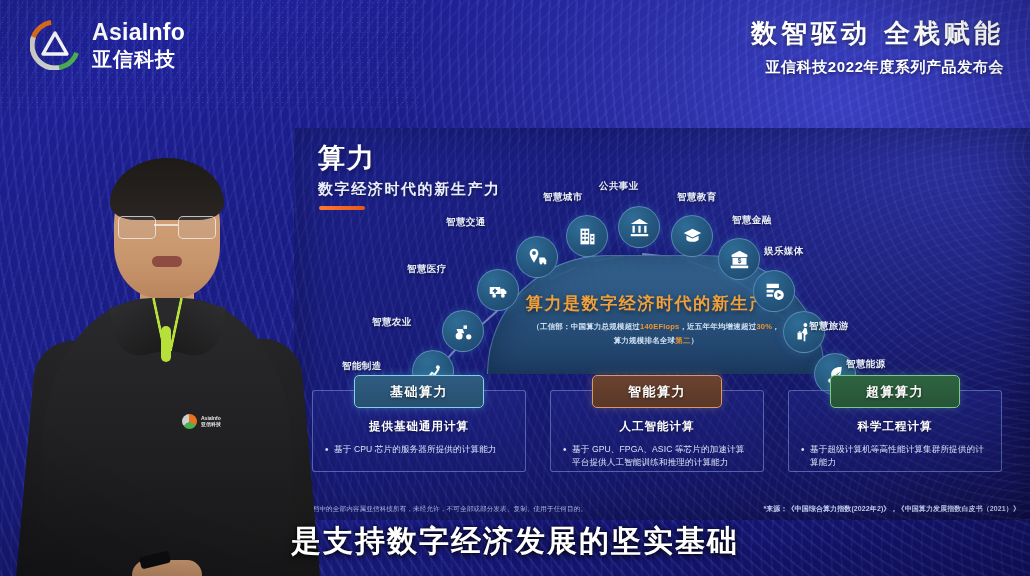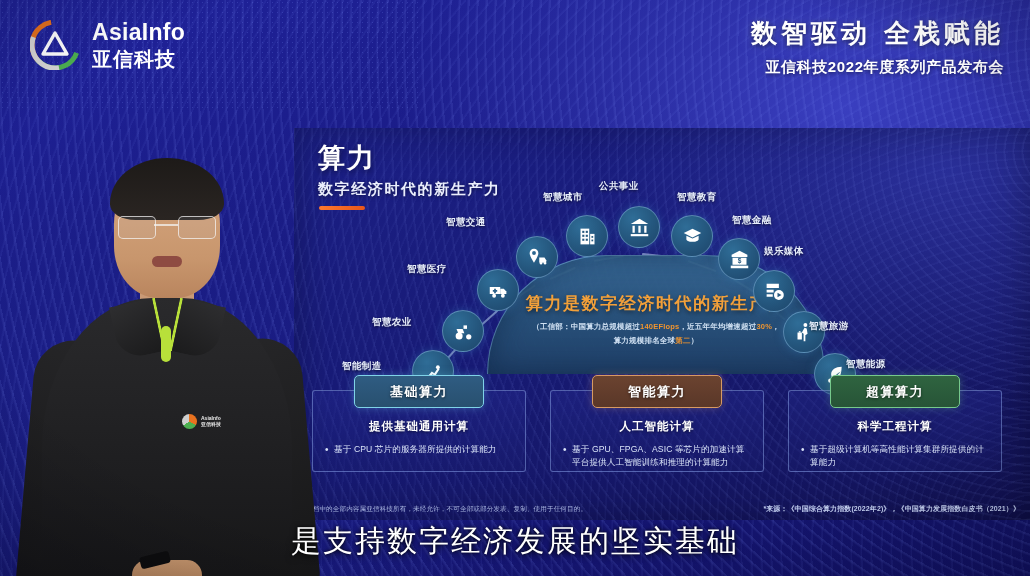--- a/index.html
+++ b/index.html
@@ -258,21 +258,21 @@
   .p-badge-dot { width: 15px; height: 15px; border-radius: 50%;
     background: conic-gradient(#e8721f 0 33%, #4caf50 0 66%, #cfcfcf 0 100%); }
   .p-badge-tx { font-size: 5px; color:#e9e9e9; font-weight:700; line-height:1.2; }
   .p-hand { position:absolute; left: 110px; top: 430px; width: 70px; height: 30px;
     background: linear-gradient(180deg,#c9986f,#b07f57); border-radius: 16px; }
   .p-mic { position:absolute; left: 118px; top: 424px; width: 30px; height: 12px; background:#0d0d0e; border-radius: 3px; transform: rotate(-14deg); }
 
   
   .caption {
     position: absolute; left: 0; right: 0; bottom: 14px; text-align: center;
-    color: #fff; font-size: 30px; font-weight: 400; letter-spacing: 2px;
+    color: #fff; font-size: 30px; font-weight: 700; letter-spacing: 2px;
     text-shadow: 0 2px 7px rgba(0,0,0,.85), 0 0 3px rgba(0,0,0,.9);
   }
 </style>
 </head>
 <body>
 
 <div id="stage">
 
   <div class="bg-base"></div>
   <div class="bg-waves"></div>

